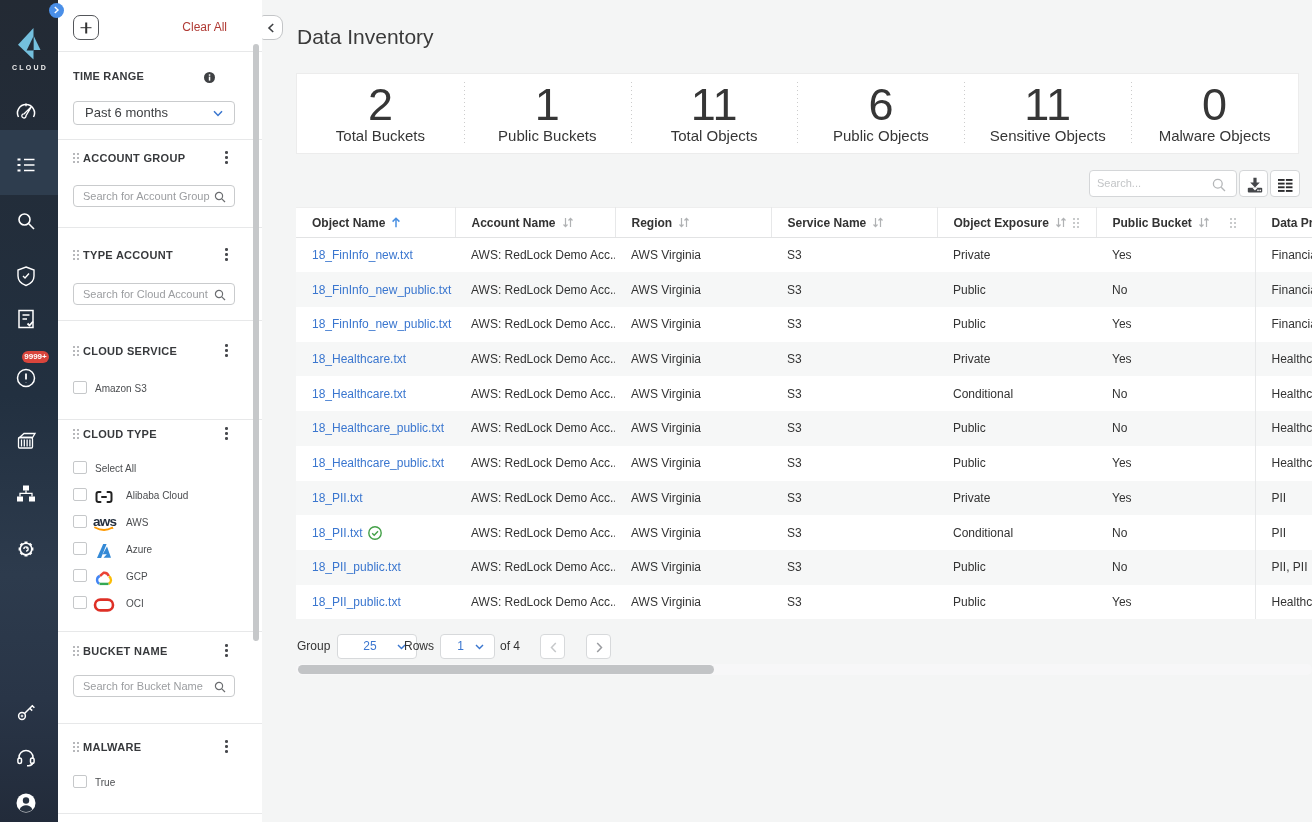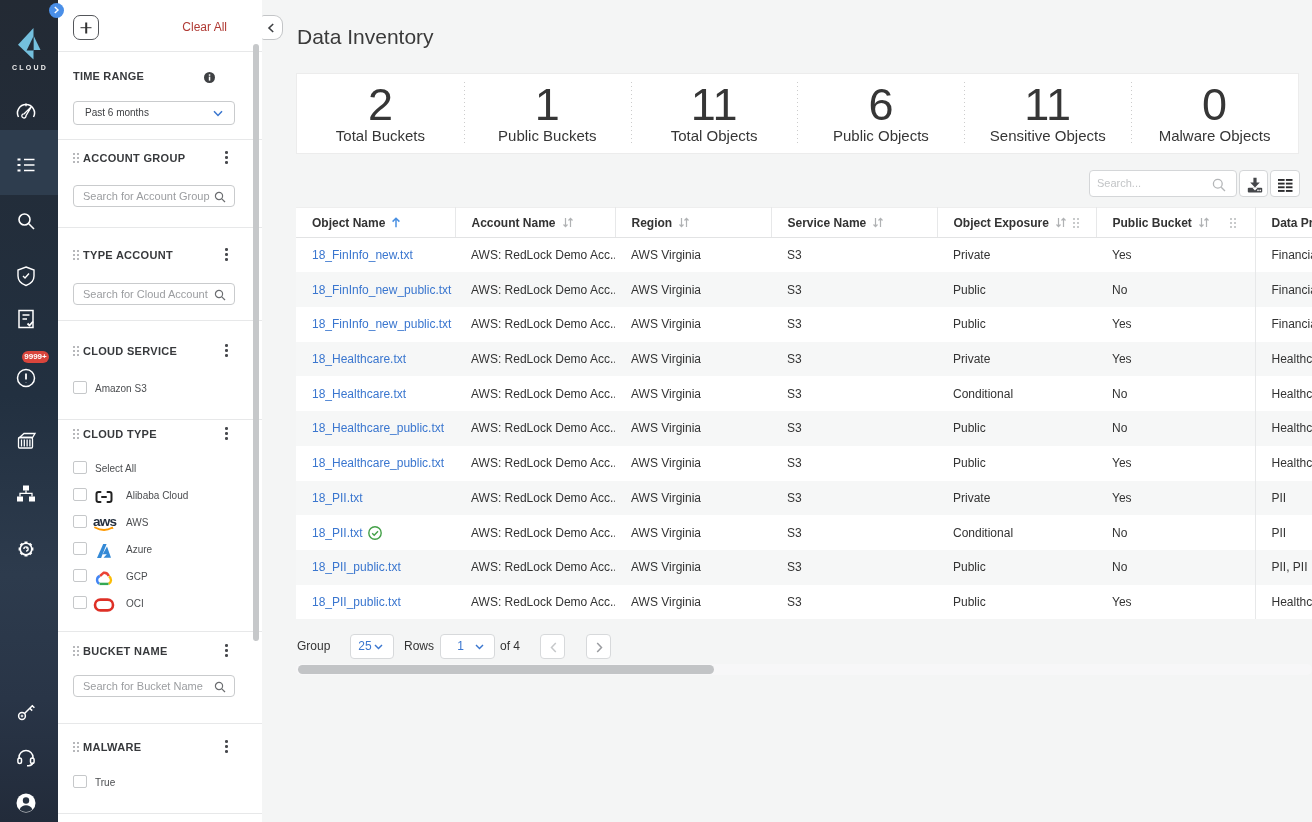--- a/index.html
+++ b/index.html
@@ -25,21 +25,21 @@
 #fpanel { left:58px; top:0; width:204px; height:822px; background:#fff; }
 #fscroll { left:253px; top:44px; width:6px; height:597px; background:#c6c8ca; border-radius:3px; z-index:10;}
 .fsep { position:absolute; left:0; width:204px; height:1px; background:#e7e8e9; }
 #addbtn { position:absolute; left:15px; top:15px; width:26px; height:25px; border:1px solid #54565a;
   border-radius:7px; background:#fff; }
 #addbtn:before { content:""; position:absolute; left:50%; top:50%; width:11px; height:1.6px; background:#333; transform:translate(-50%,-50%);}
 #addbtn:after  { content:""; position:absolute; left:50%; top:50%; width:1.6px; height:11px; background:#333; transform:translate(-50%,-50%);}
 #clearall { position:absolute; right:35px; top:20px; color:#b03a34; font-size:12px; }
 .flabel { position:absolute; left:15px; font-size:11px; font-weight:bold; color:#37393c; letter-spacing:0.2px; }
 .fselect { position:absolute; left:15px; width:162px; height:24px; border:1px solid #c9cbcd; border-radius:4px;
-  background:#fff; font-size:10px; color:#3c3e41; line-height:22px; padding-left:11px; }
+  background:#fff; font-size:13px; color:#3c3e41; line-height:22px; padding-left:11px; }
 .fsearch { position:absolute; left:15px; width:162px; height:22px; border:1px solid #c9cbcd; border-radius:4px;
   background:#fff; font-size:11px; color:#9b9da0; line-height:20px; padding-left:9px; white-space:nowrap; overflow:hidden;}
 .fsec { position:absolute; left:25px; font-size:11px; font-weight:bold; color:#37393c; letter-spacing:0.3px; }
 .dots6 { position:absolute; width:7px; height:10px; }
 .dots6 i { position:absolute; width:2px; height:2px; border-radius:50%; background:#9fa1a4; }
 .kebab { position:absolute; left:166px; width:4px; height:14px; }
 .kebab i { position:absolute; left:1px; width:2.6px; height:2.6px; border-radius:50%; background:#47494d; }
 .cbx { position:absolute; left:15px; width:14px; height:13px; border:1px solid #c6c8ca; border-radius:2px; background:#fff; }
 .clabel { position:absolute; font-size:10px; line-height:15px; color:#4b4d50; }
 .cicon { position:absolute; left:36px; width:20px; height:20px; overflow:visible; }
@@ -573,21 +573,21 @@
             <td>Public</td>
             <td>Yes</td>
             <td class="lastcol">Healthcare</td>
           </tr>
     </tbody>
       </table>
   </div>
 
   <div id="pager">
     <span style="position:absolute;left:1px;top:5px">Group</span>
-    <div class="pgbox" style="left:54px;width:44px">25
+    <div class="pgbox" style="left:41px;width:80px">25
       <svg style="position:absolute;right:10px;top:9px" width="9" height="6" viewBox="0 0 9 6" fill="none" stroke="#3a76cf" stroke-width="1.4">
           <path d="M1 1 L4.5 4.6 L8 1"></path>
         </svg>
     </div>
     <span style="position:absolute;left:108px;top:5px">Rows</span>
     <div class="pgbox" style="left:144px;width:55px">1
       <svg style="position:absolute;right:10px;top:9px" width="9" height="6" viewBox="0 0 9 6" fill="none" stroke="#3a76cf" stroke-width="1.4">
           <path d="M1 1 L4.5 4.6 L8 1"></path>
         </svg>
     </div>

